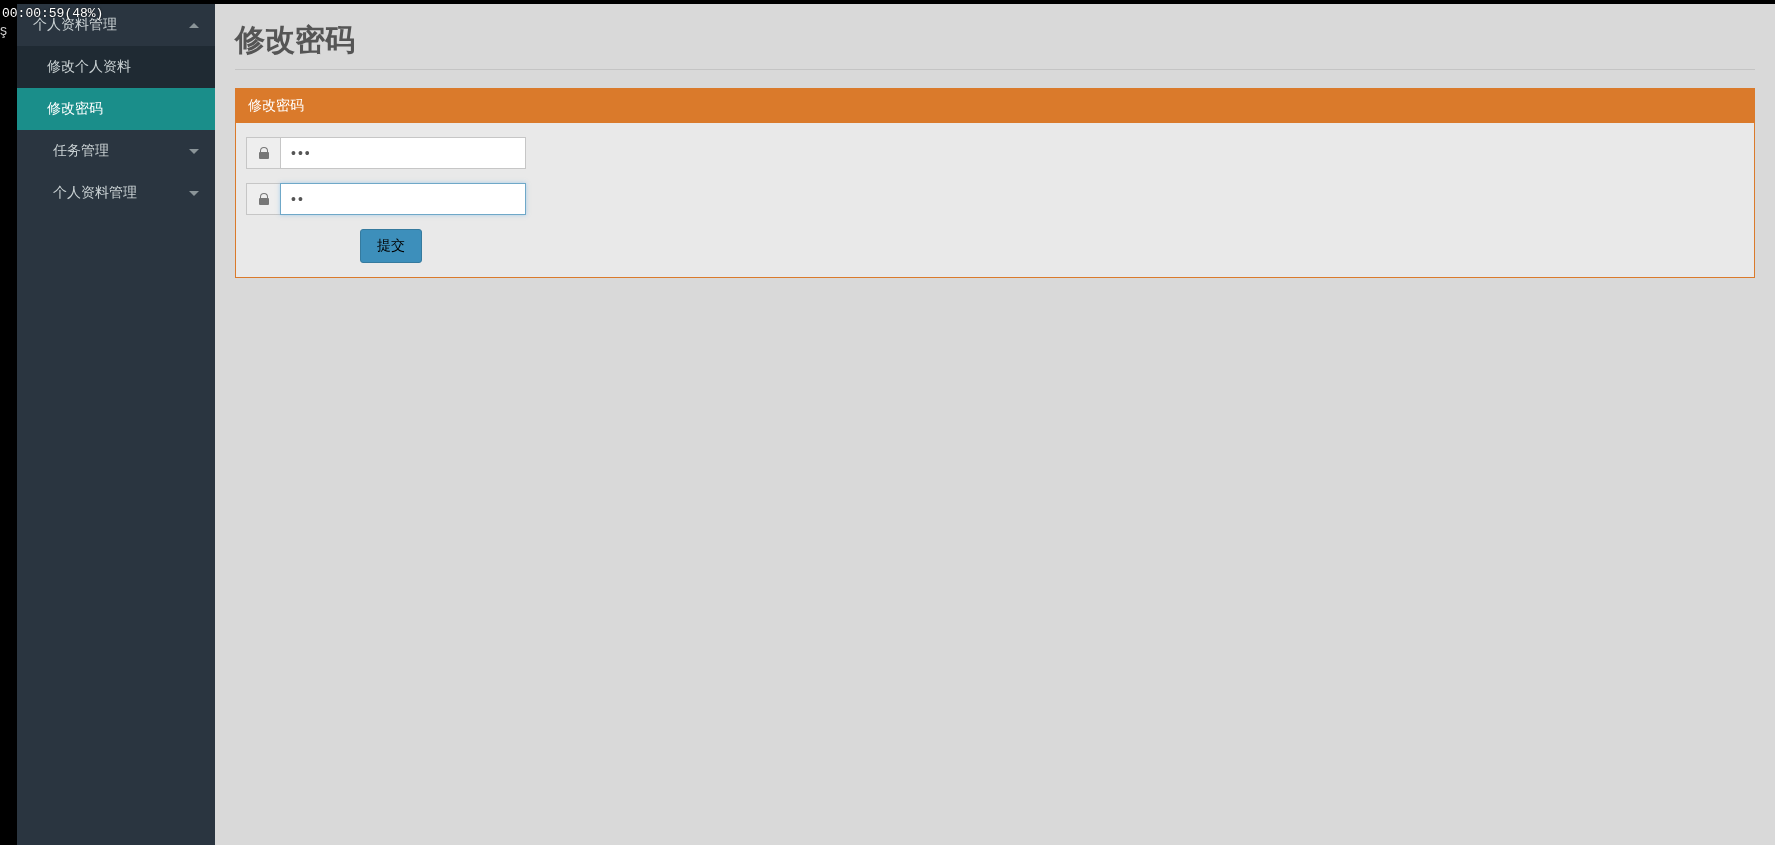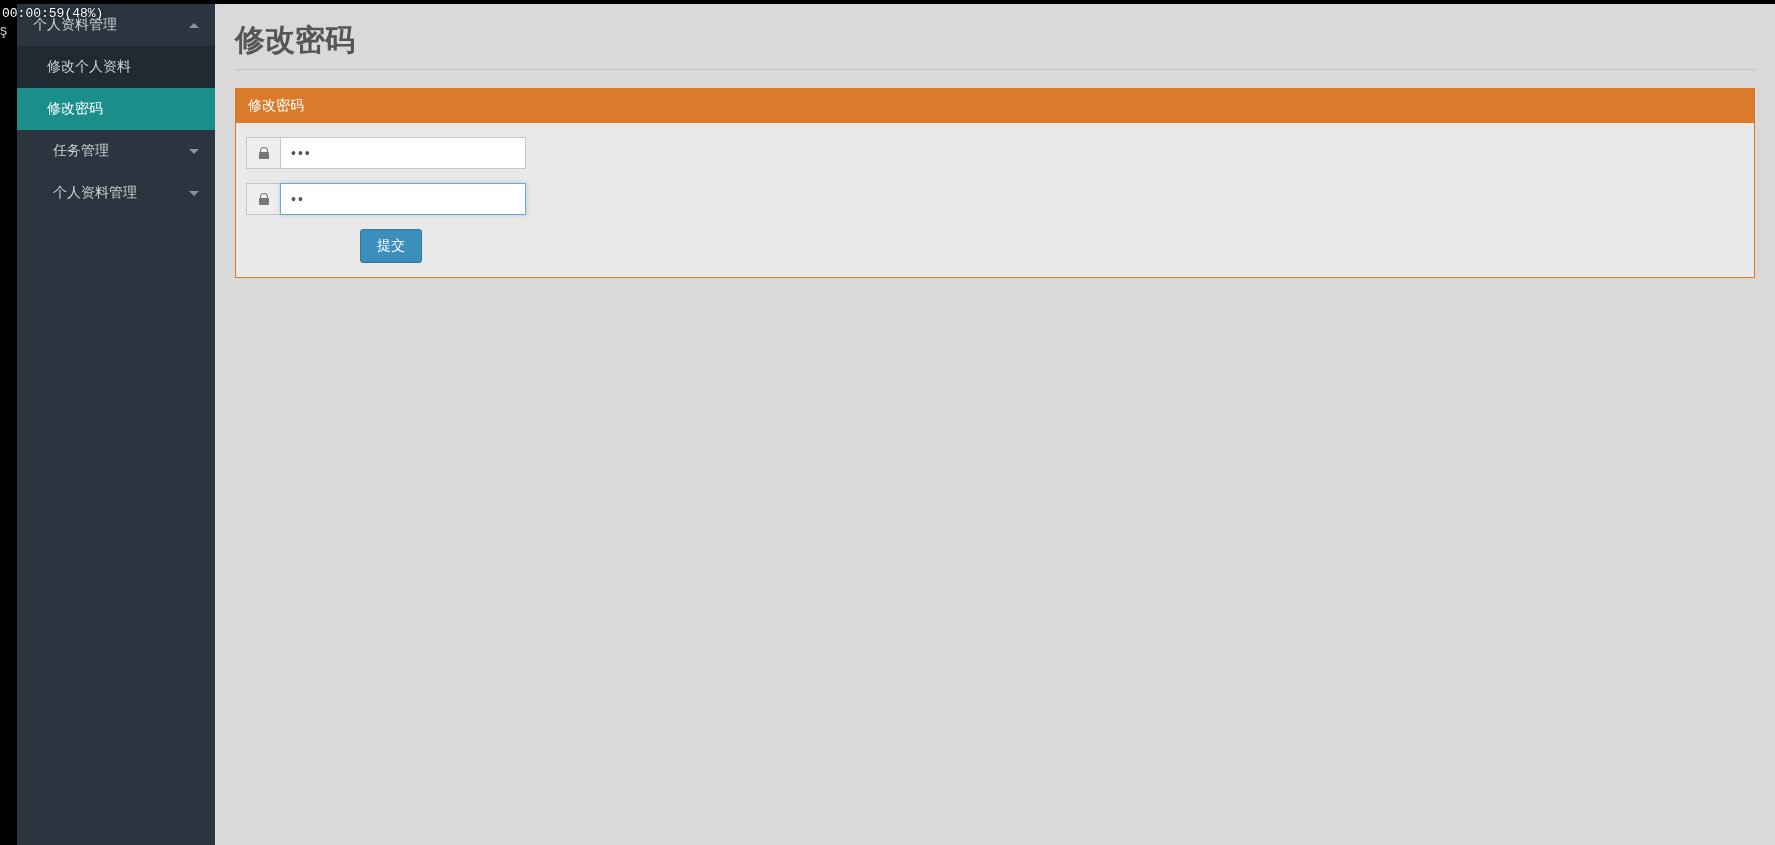--- a/index.html
+++ b/index.html
@@ -180,21 +180,21 @@
     }
     .input-field.focused {
       border-color: #6fa8c8;
       box-shadow: 0 0 4px rgba(102,175,233,0.5);
     }
     .submit-row {
       padding-left: 114px;
     }
     .submit-btn {
       background: #3d8fbb;
-      color: #ffffff;
+      color: #000000;
       border: 1px solid #357a9e;
       padding: 7px 16px;
       font-size: 14px;
       cursor: pointer;
       border-radius: 3px;
       font-family: Liberation Mono, monospace;
     }
   </style>
 </head>
 <body>

